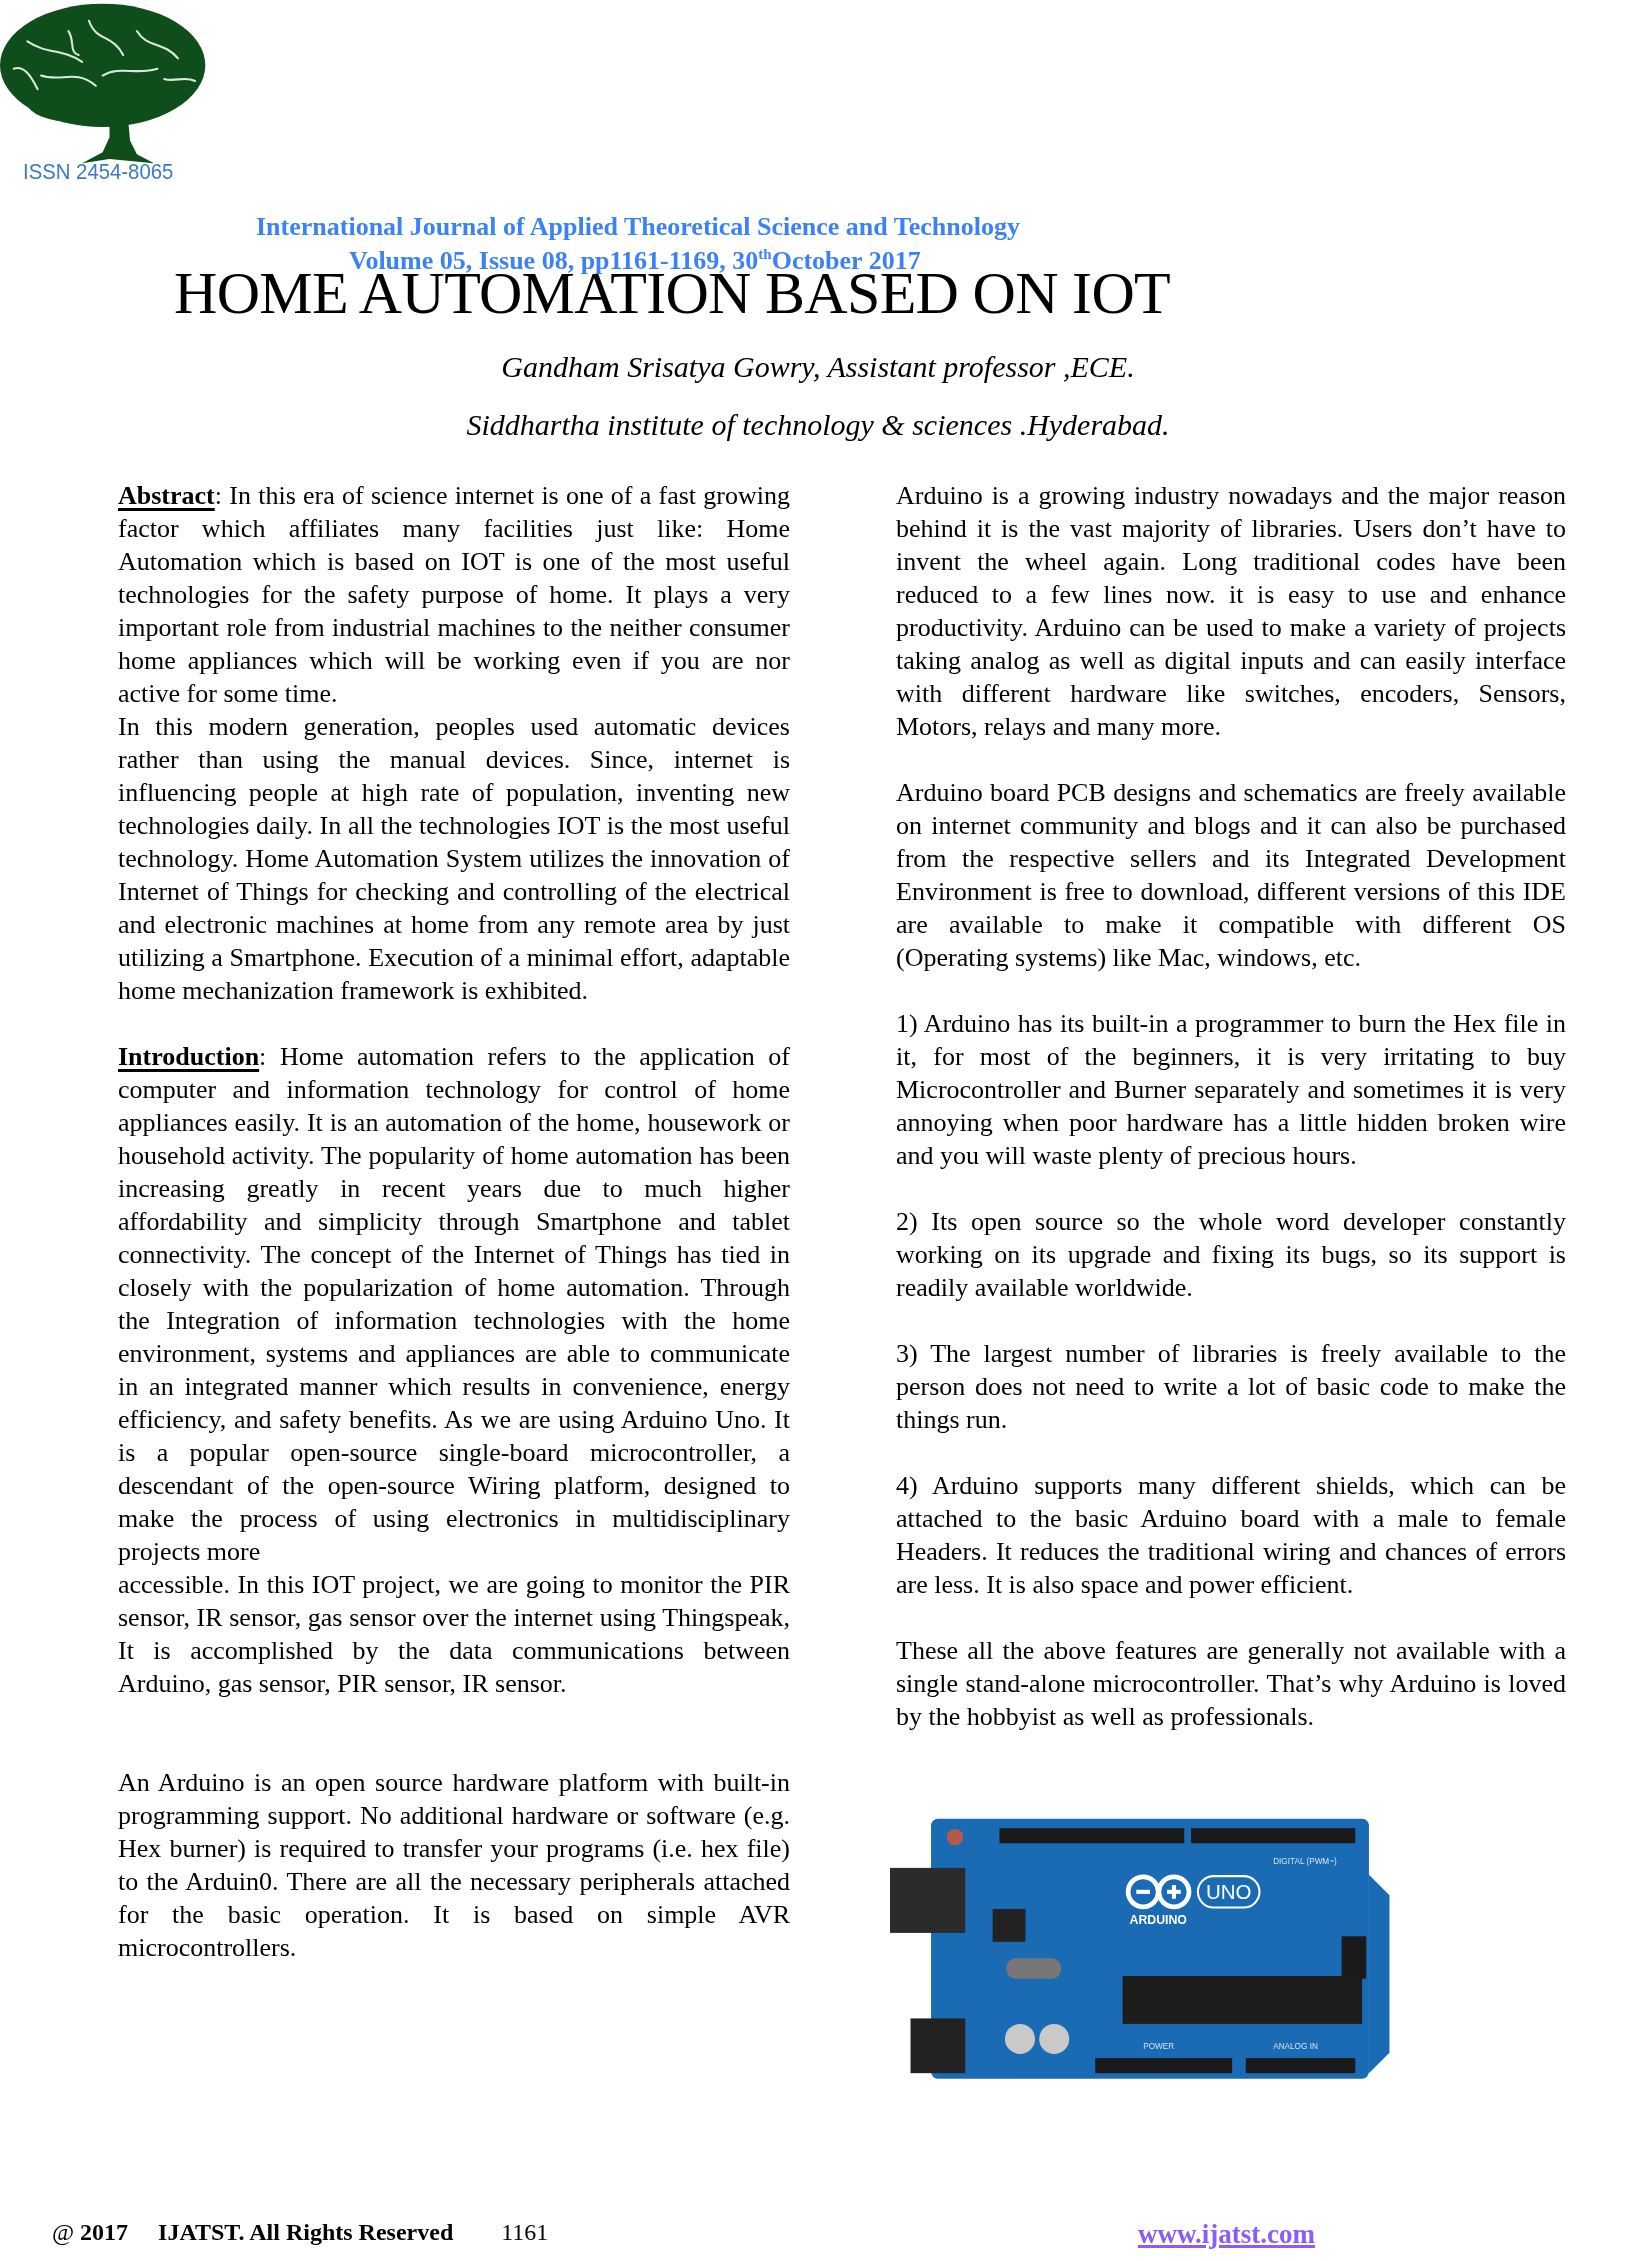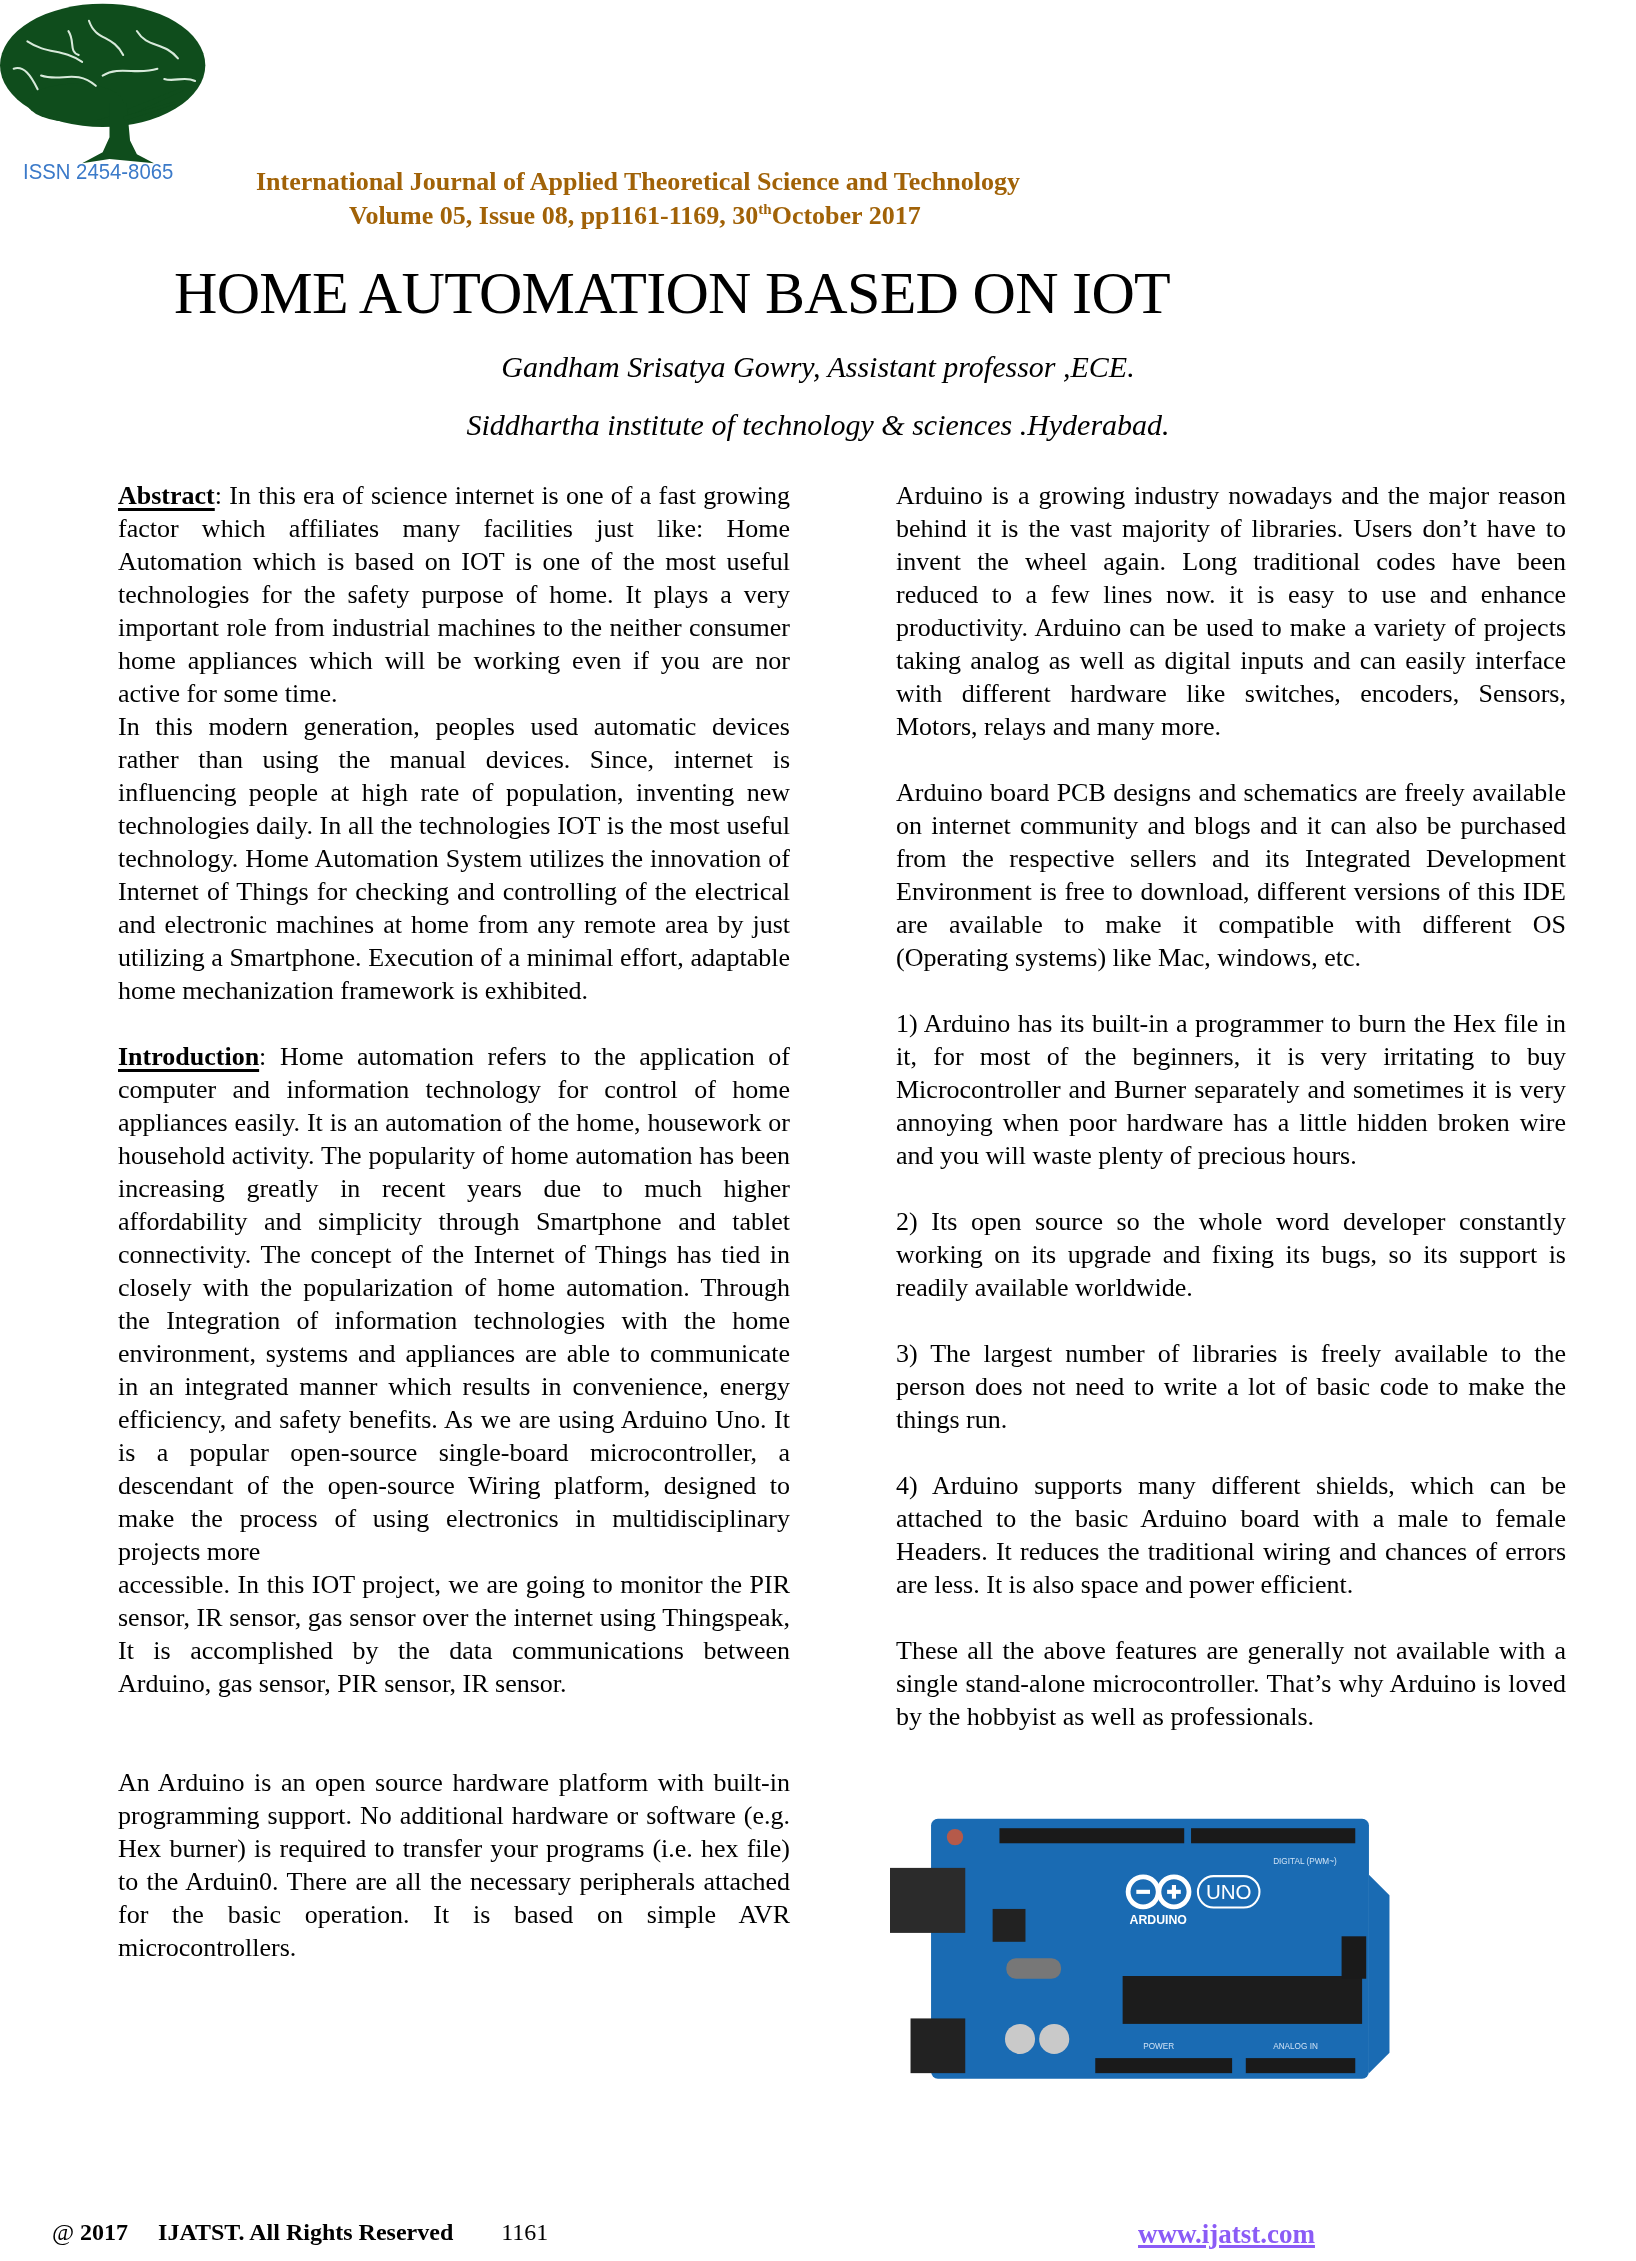--- a/index.html
+++ b/index.html
@@ -6,21 +6,21 @@
   body { width: 1636px; height: 2261px; position: relative; overflow: hidden;
          font-family: "Liberation Serif", "DejaVu Serif", serif; color: #000; }
   .abs { position: absolute; }
 
   
   #logo { left: 0; top: 0; width: 219px; height: 199px; }
   #issn { left: 23px; top: 159px; font-family: "Liberation Sans", sans-serif;
           font-size: 22.6px; color: #3b7ac9; letter-spacing: 0; transform: scaleX(0.9); transform-origin: left; }
 
   
-  .journal { font-weight: bold; color: #a16207; font-size: 26px; white-space: nowrap; }
+  .journal { font-weight: bold; color: #3b82f6; font-size: 26px; white-space: nowrap; margin-top: 45px; }
   #journal-name { left: 256px; top: 167px; }
   #journal-vol  { left: 349px; top: 201px; }
   #journal-vol sup { font-size: 15px; vertical-align: 9.6px; }
 
   #paper-title { left: 0; width: 1344px; text-align: center; top: 252px;
                  font-size: 60px; line-height: 82px; white-space: nowrap; letter-spacing: -0.7px; }
   .byline { left: 0; width: 1636px; text-align: center; font-style: italic; font-size: 30px; white-space: nowrap; }
   #author { top: 350px; }
   #institute { top: 408px; }
 

